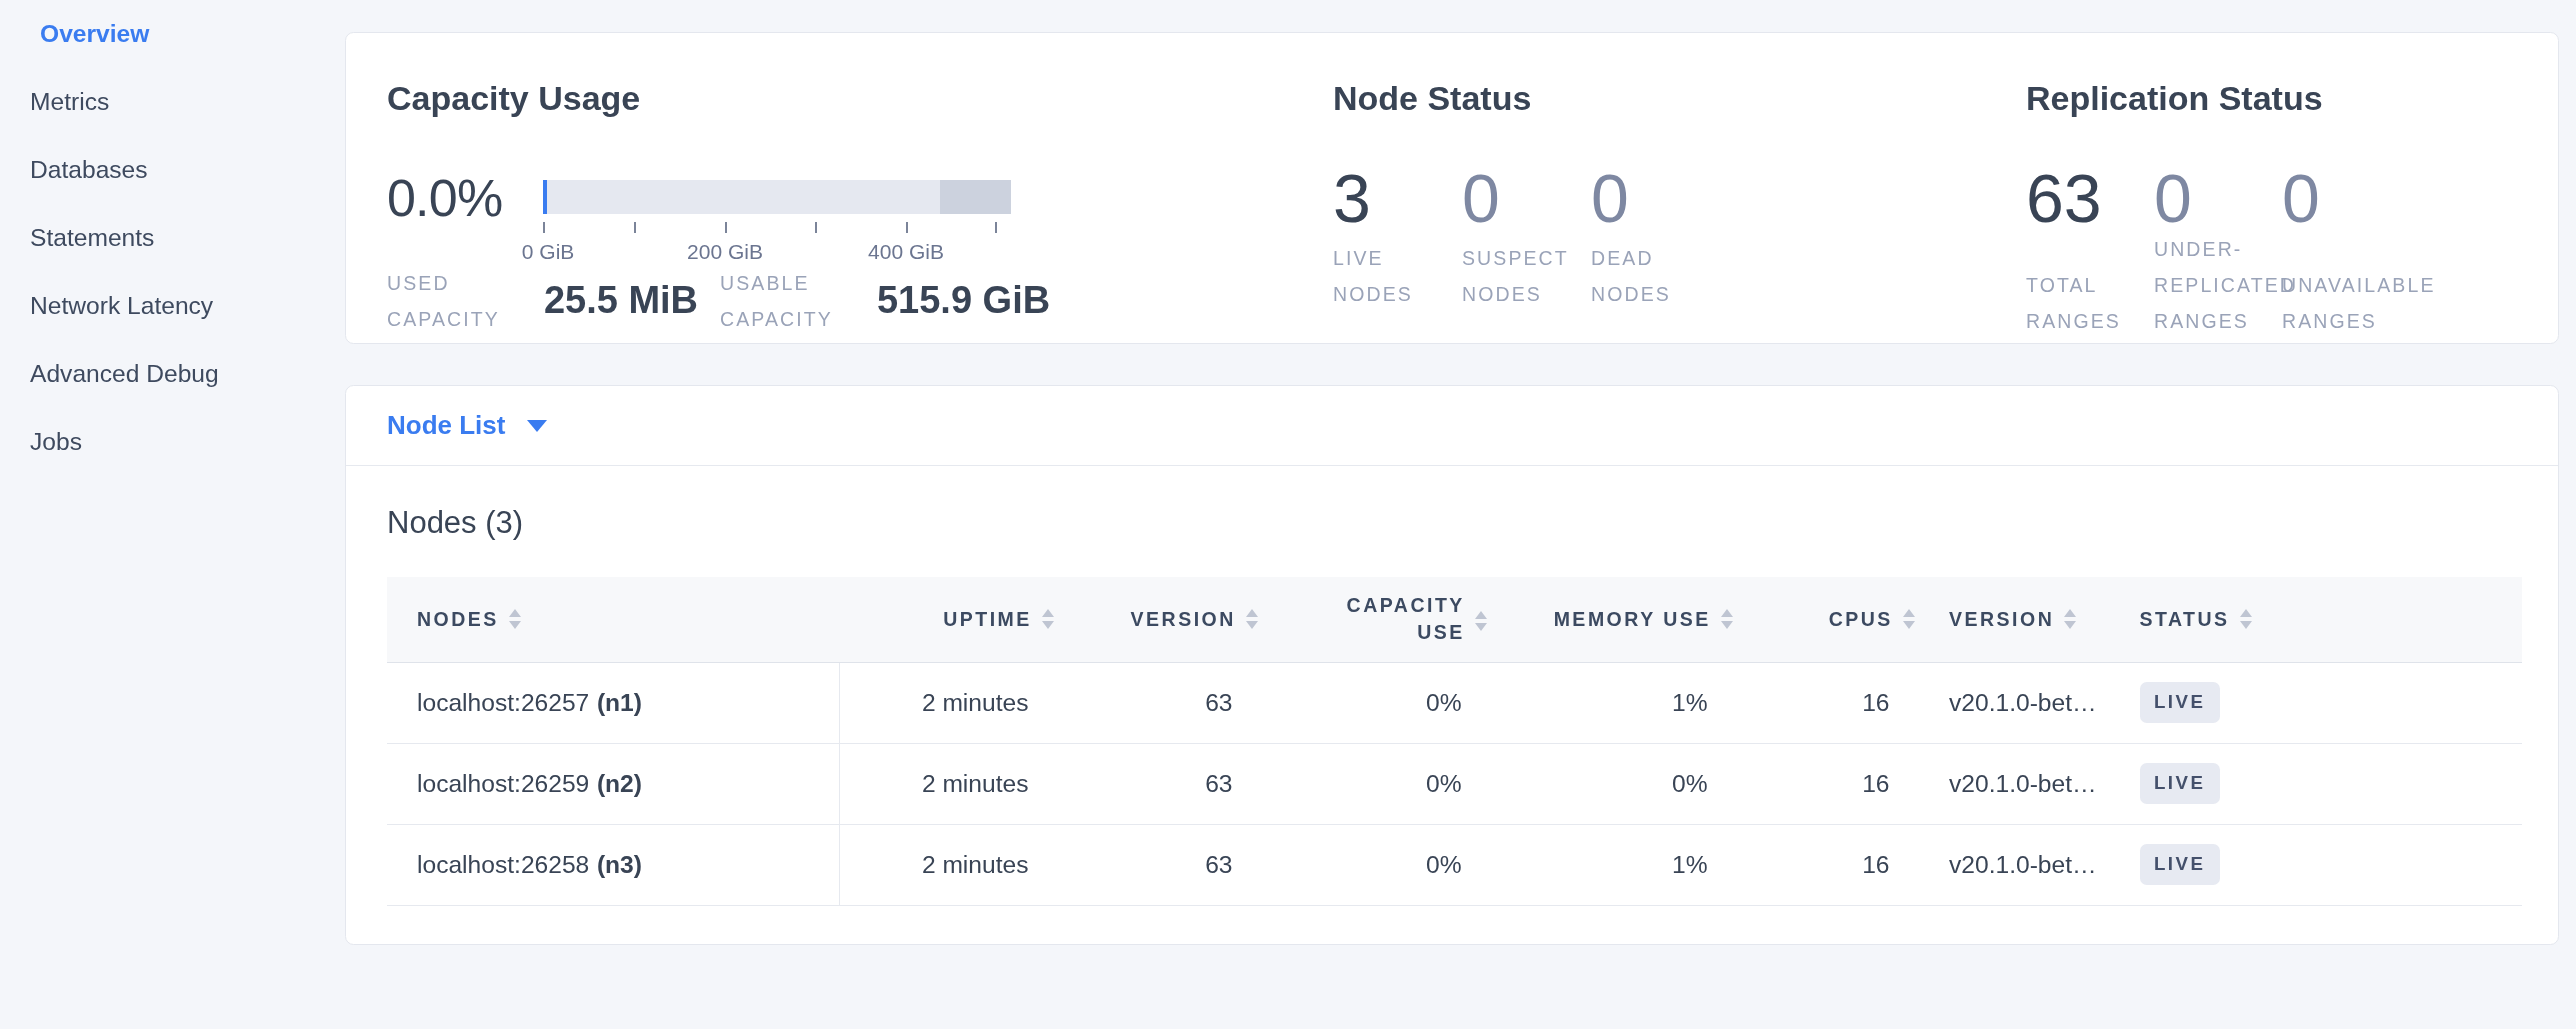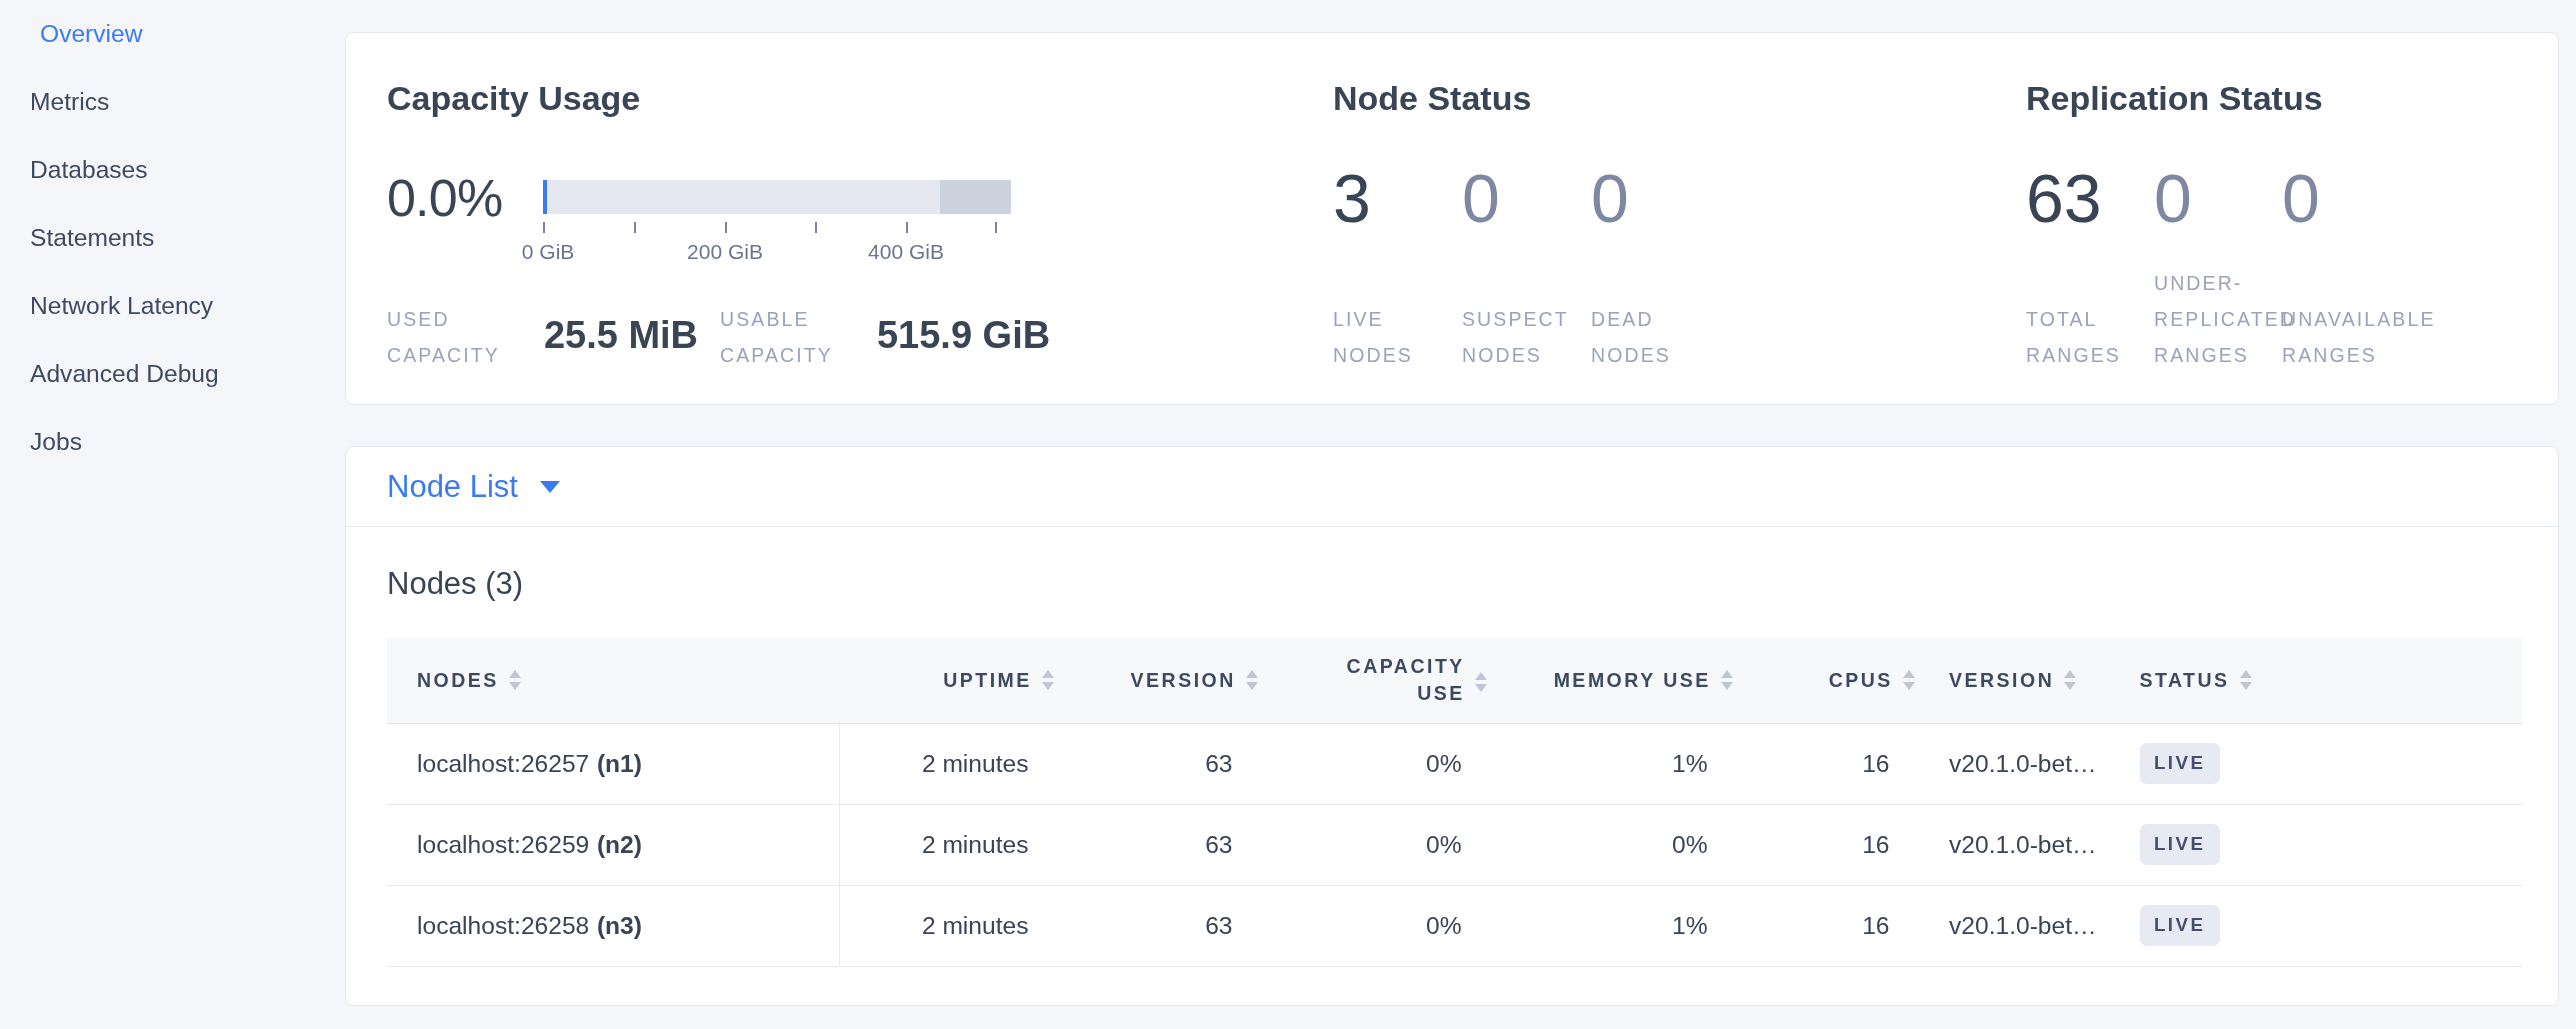--- a/index.html
+++ b/index.html
@@ -2,28 +2,28 @@
 <html style="font-size:13.6px"><head>
 <meta charset="utf-8">
 <style>
   html,body{margin:0;padding:0;background:#f4f6fa;}
   body{width:2576px;height:1030px;overflow:hidden;font-family:"Liberation Sans",sans-serif;color:#394455;}
   .app{display:flex;width:2576px;height:1030px;}
 
   
   .sidebar{width:345px;flex:0 0 345px;}
   .nav-item{display:flex;align-items:center;height:68px;padding-left:30px;font-size:24.6px;font-weight:500;color:#3e4a5f;cursor:pointer;}
-  .nav-item.active{color:#3a7cf0;font-weight:400;padding-left:40px;}
+  .nav-item.active{color:#3a7cf0;font-weight:700;padding-left:40px;}
 
   
   .main{flex:1;padding:32px 18.7px 24px 0;box-sizing:border-box;}
   .card{background:#ffffff;border:1.7px solid #e4e7ee;border-radius:8.5px;box-sizing:border-box;}
 
   
-  .summary-card{height:373px;display:flex;padding:46px 19px 31px 41px;}
+  .summary-card{height:312px;display:flex;padding:46px 19px 31px 41px;}
   .sec{display:flex;flex-direction:column;height:100%;box-sizing:border-box;}
   .sec h2{margin:0;font-size:34px;line-height:39px;font-weight:600;color:#394455;}
   .sec-capacity{width:946px;flex:0 0 946px;}
   .sec-nodes{width:693px;flex:0 0 693px;}
   .sec-repl{flex:1;}
 
   .cap-row{display:flex;margin-top:48px;align-items:flex-start;}
   .pct{width:156px;font-size:52px;line-height:65px;font-weight:500;letter-spacing:-0.8px;color:#394455;}
   .bar-block{width:468px;}
   .bar{position:relative;width:468px;height:34px;margin-top:13.6px;background:#e5e8f0;}
@@ -45,21 +45,21 @@
   .num{width:129px;font-size:68px;line-height:65px;font-weight:500;color:#7e88a2;}
   .num.emph{color:#394455;}
   .lbl-row{display:flex;margin-top:auto;align-items:flex-end;}
   .lbl{width:129px;font-size:19.5px;letter-spacing:2.1px;color:#9aa3b8;line-height:36px;}
   .lbl div{white-space:nowrap;}
   .sec-repl .num,.sec-repl .lbl{width:128px;}
 
   
   .table-card{margin-top:41px;height:560px;}
   .list-header{height:79px;display:flex;align-items:center;padding-left:41px;border-bottom:1.7px solid #e6e9ef;cursor:pointer;}
-  .dd-label{font-size:31px;font-weight:400;color:#3a7cf0;}
+  .dd-label{font-size:26px;font-weight:700;color:#3a7cf0;}
   .caret{width:0;height:0;border-left:10.2px solid transparent;border-right:10.2px solid transparent;border-top:12.7px solid #3a7cf0;margin-left:22px;}
 
   .table-wrap{padding:39px 36px 0 41px;}
   .table-title{margin:0;font-size:31px;font-weight:500;color:#394455;}
   table{border-collapse:collapse;width:2135px;margin-top:36px;table-layout:fixed;}
   col.c-nodes{width:452px;}col.c-uptime{width:215px;}col.c-replicas{width:204px;}
   col.c-capuse{width:229px;}col.c-memuse{width:246px;}col.c-cpus{width:182px;}
   col.c-version{width:199px;}col.c-status{width:408px;}
   thead tr{height:85px;background:#f7f8fa;}
   th{font-size:19.5px;font-weight:700;letter-spacing:2.5px;color:#3c4a61;border-bottom:1.7px solid #dfe3ea;padding:0;}

